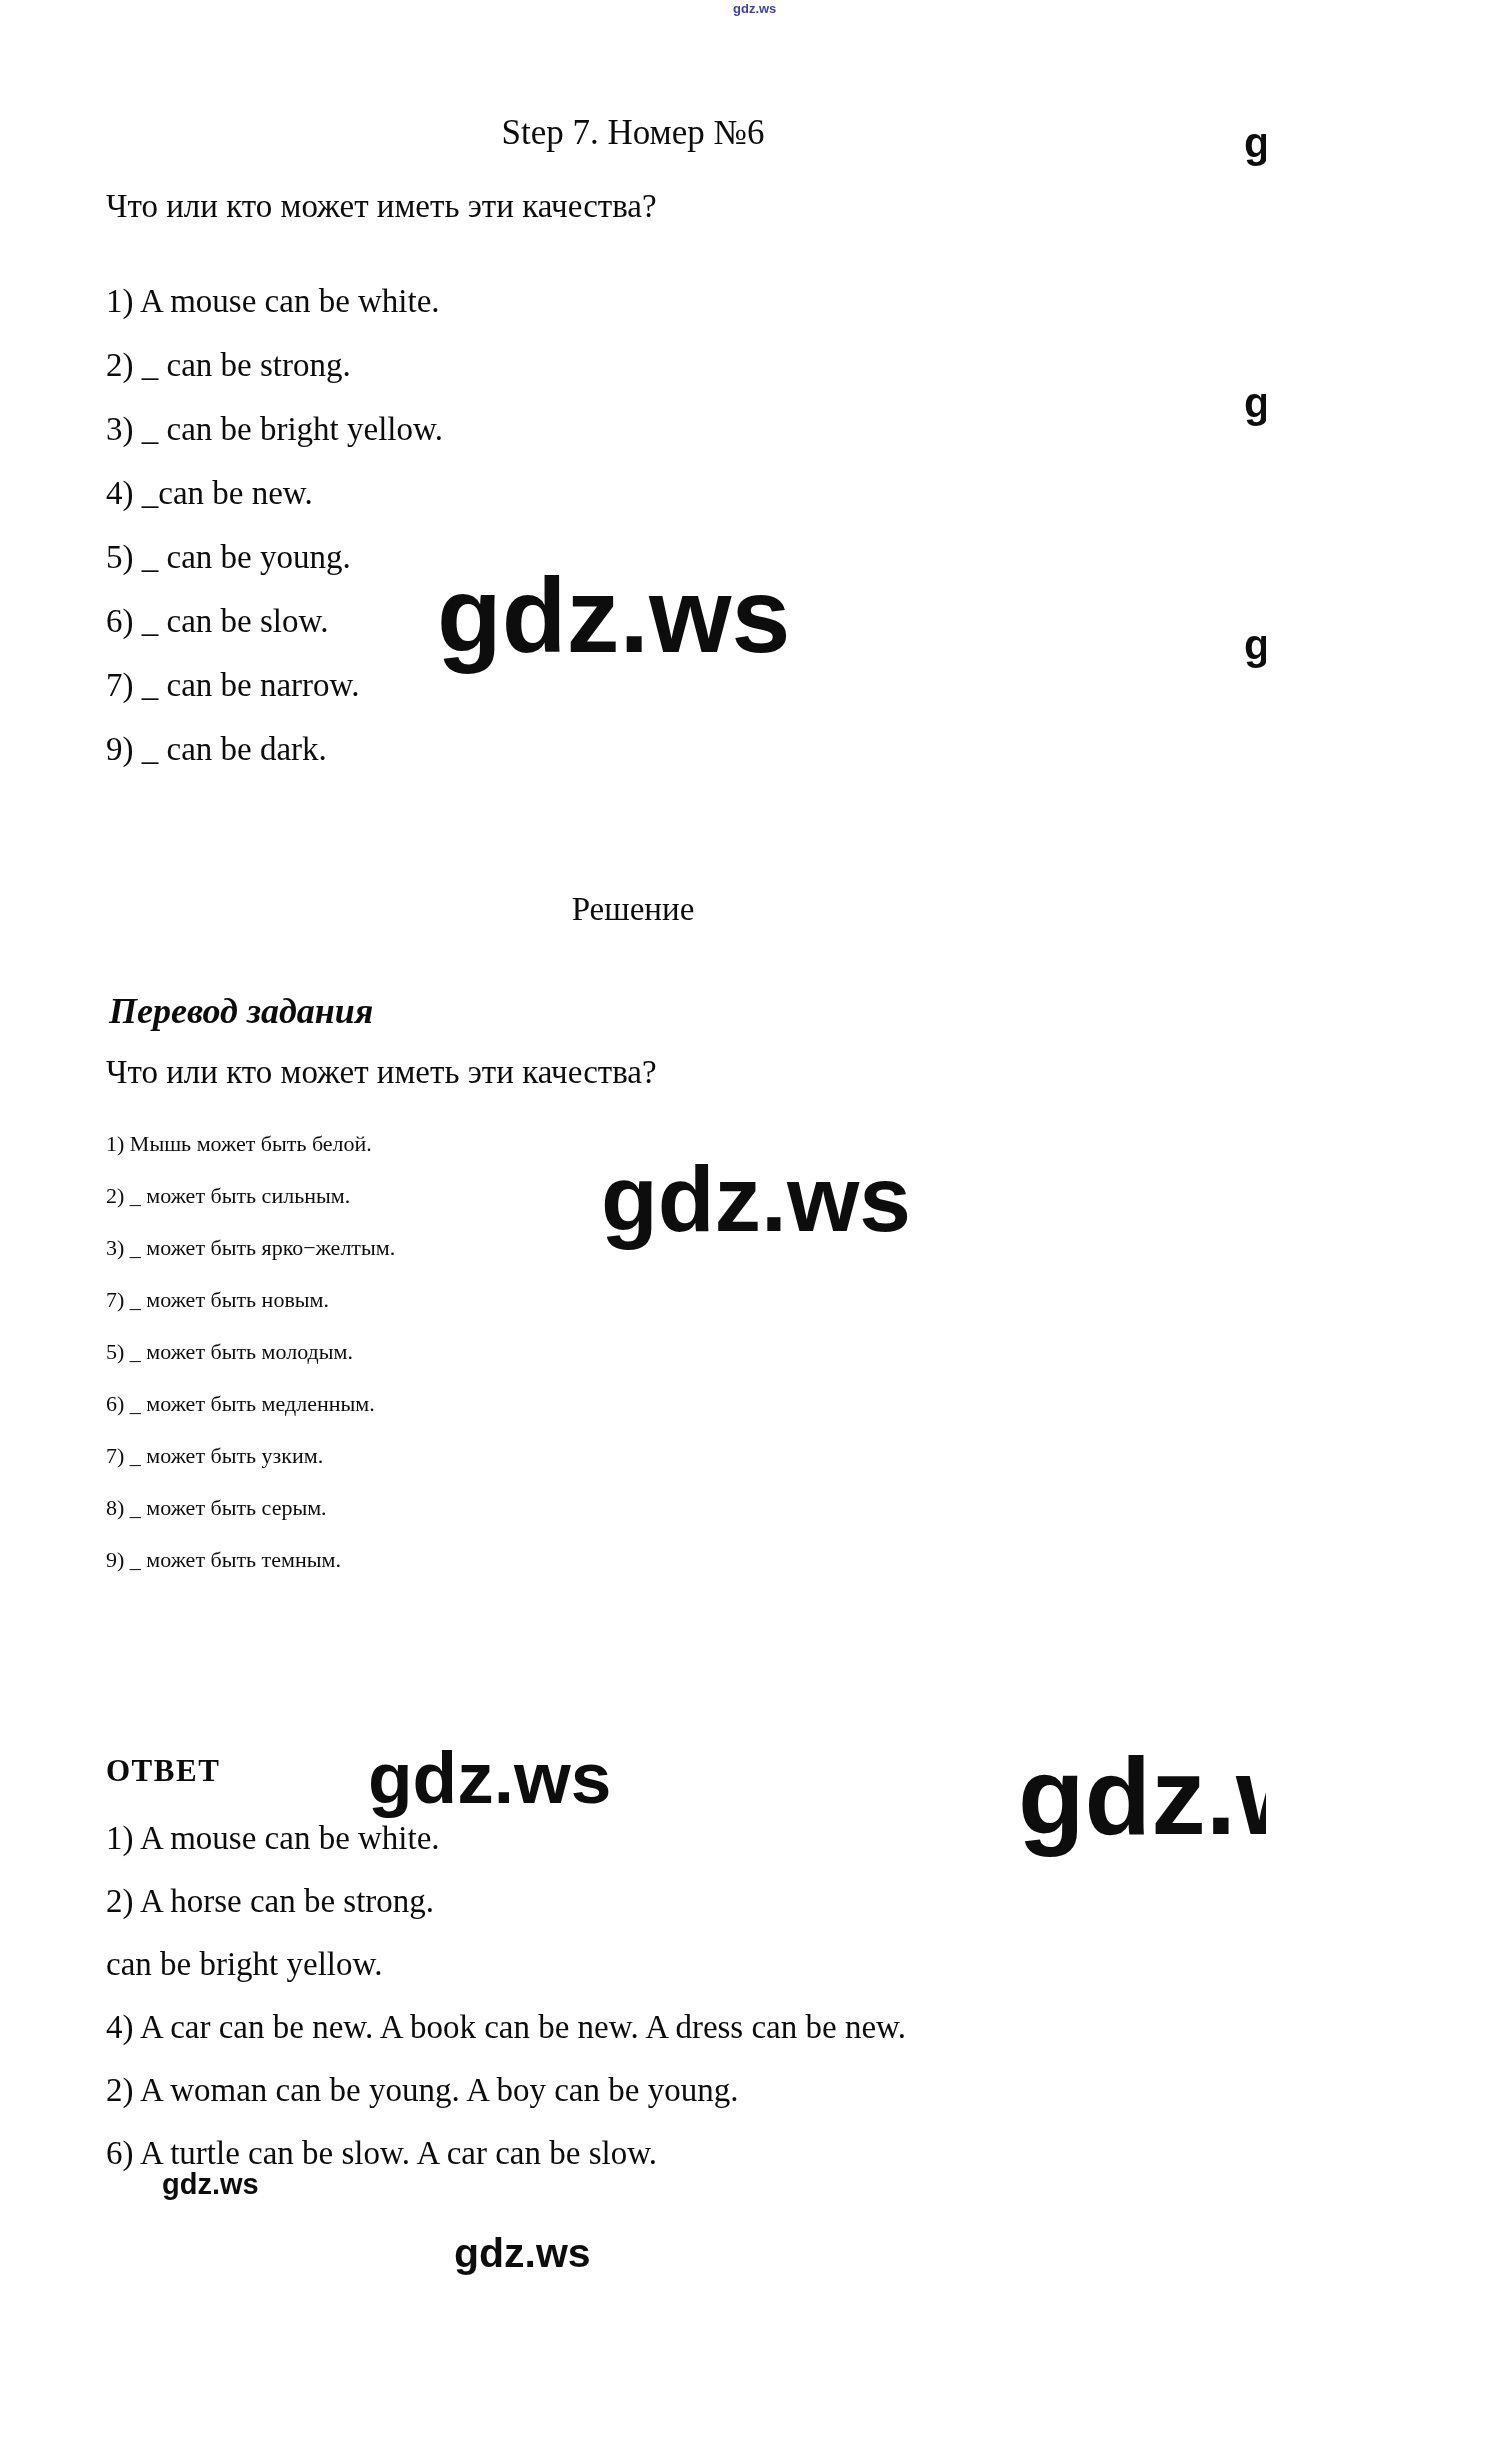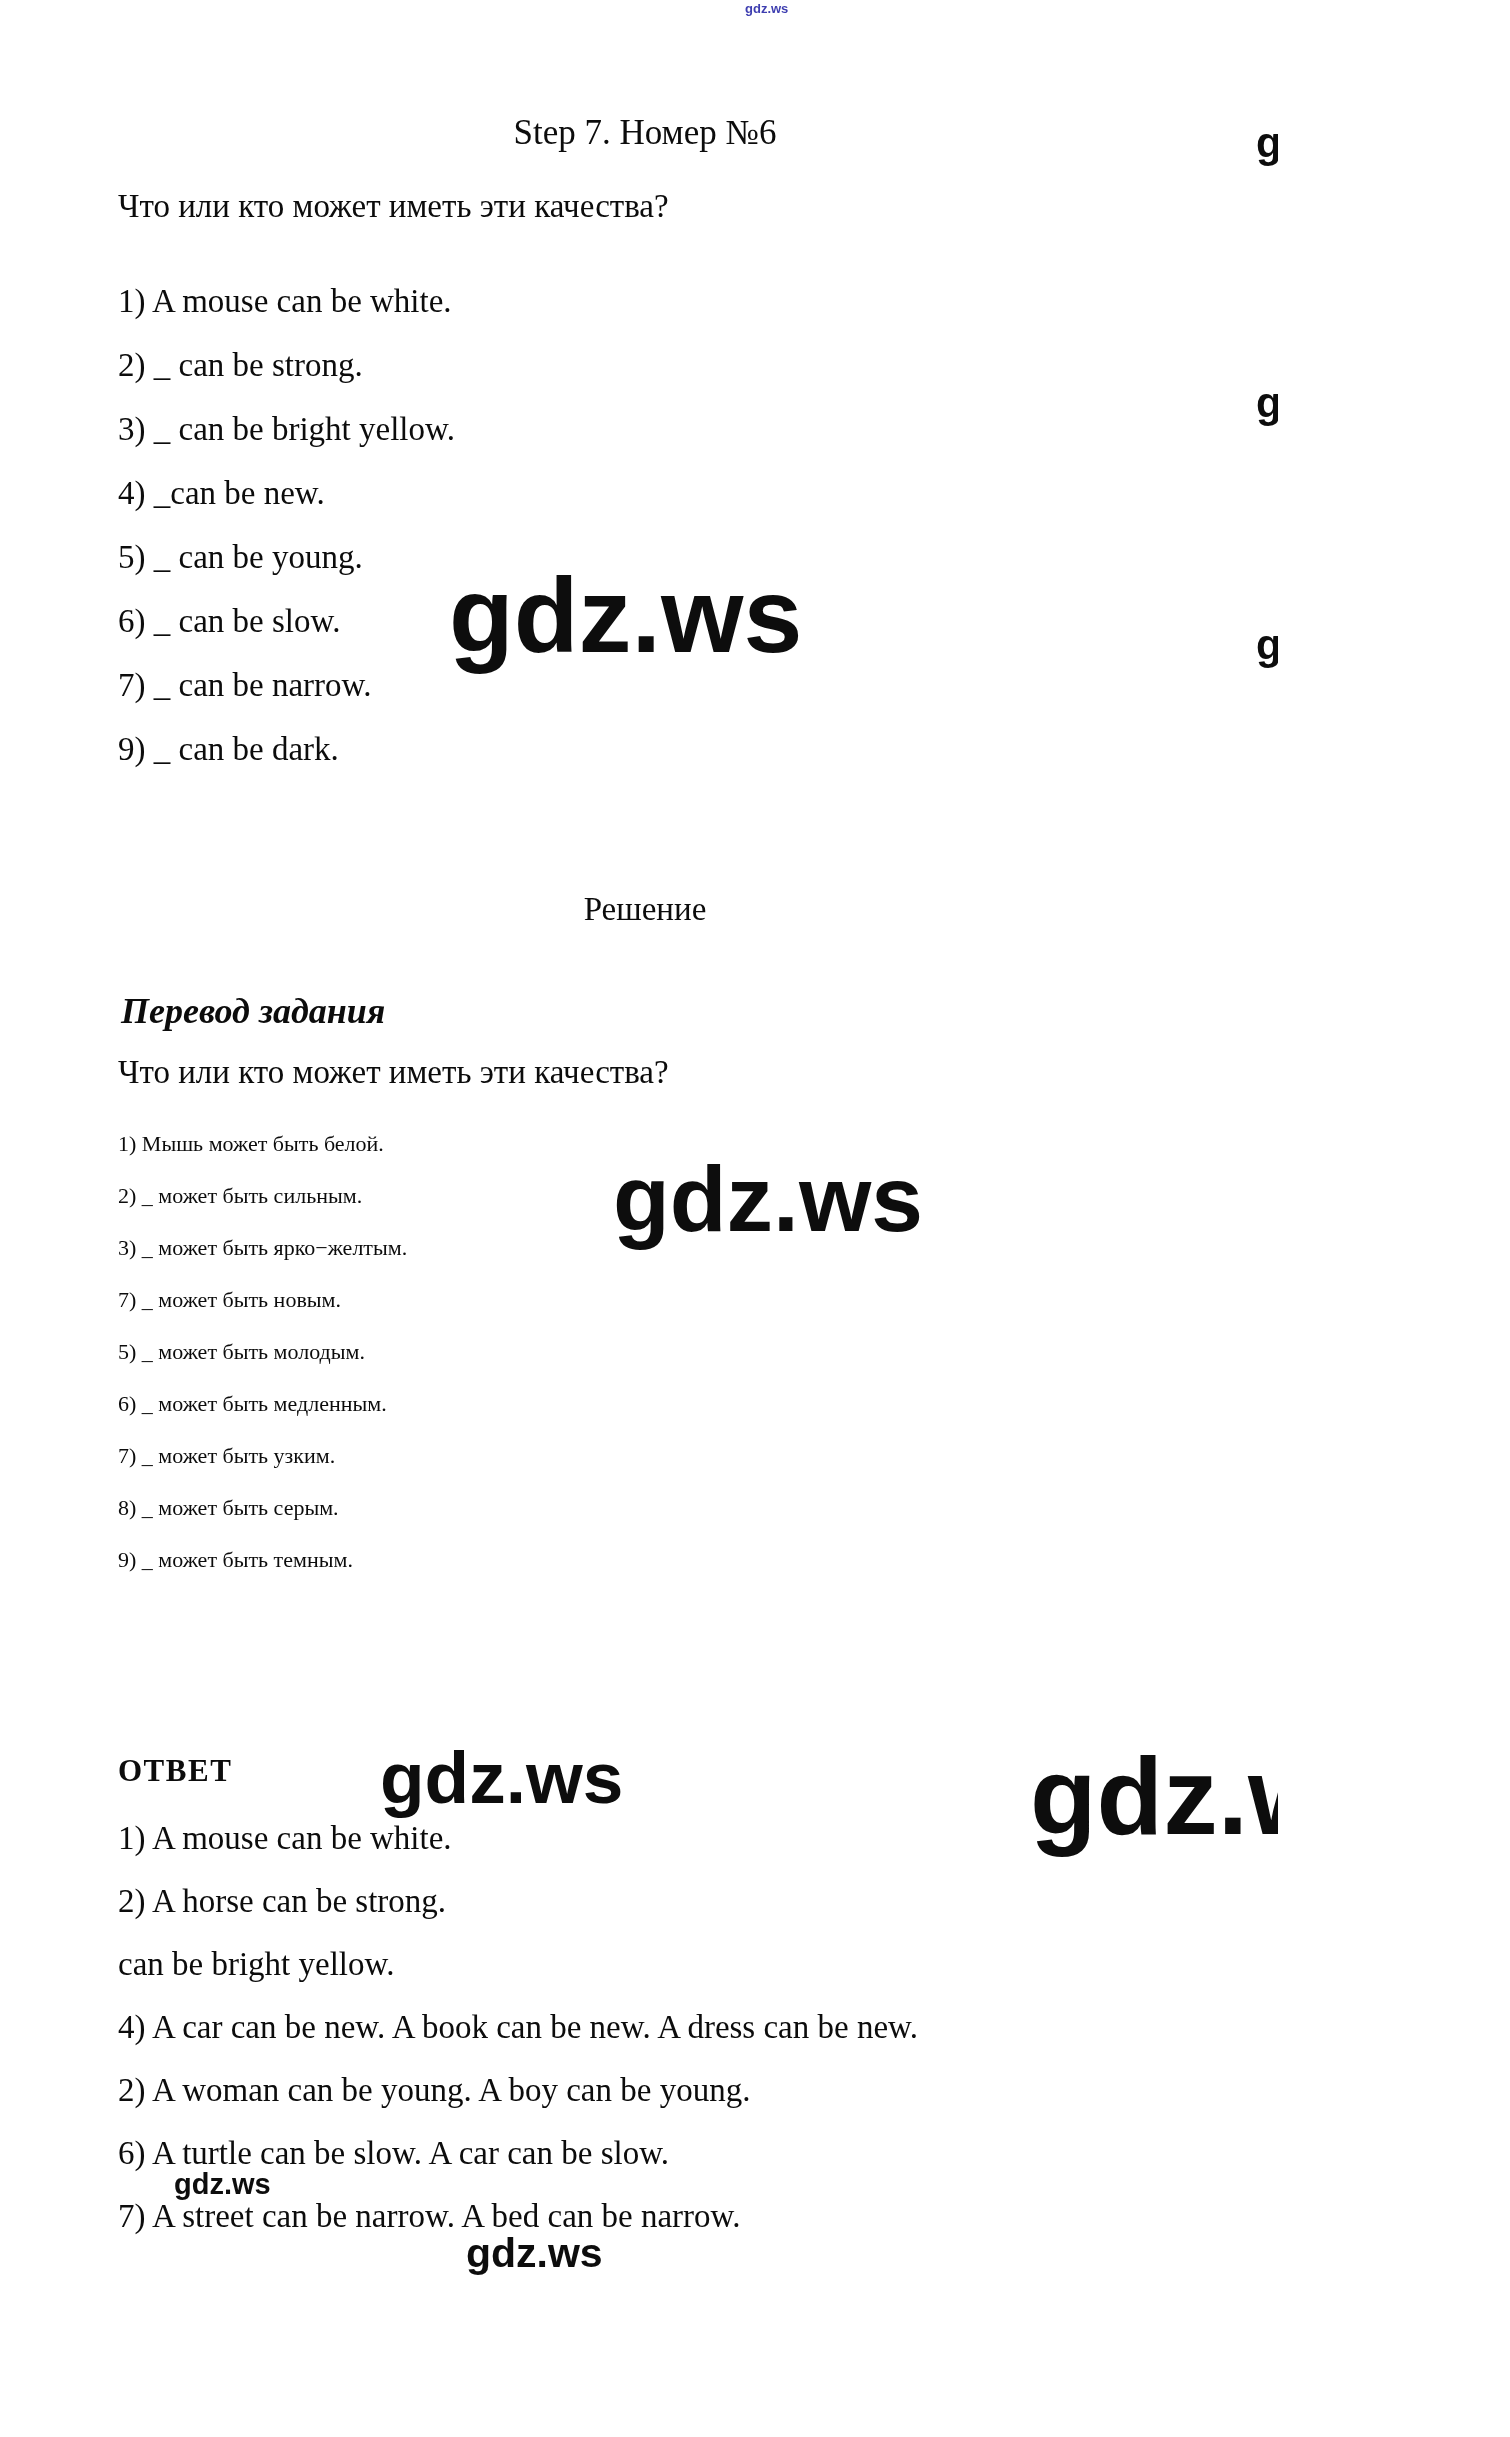--- a/index.html
+++ b/index.html
@@ -4,21 +4,20 @@
 <style>
   html, body { margin:0; padding:0; background:#ffffff; }
   #page {
     position:relative;
     width:1266px;
     height:2438px;
     background:#ffffff;
     overflow:hidden;
     font-family:"Liberation Serif", serif;
     color:#0c0c0c;
-    margin-left:12px;
   }
   .abs { position:absolute; }
   .serif { font-family:"Liberation Serif", serif; font-size:33px; color:#0c0c0c; white-space:nowrap; }
   .centered { left:50%; transform:translateX(-50%); }
   .title { font-size:35px; }
   .bolditalic { font-weight:bold; font-style:italic; font-size:36px;text-align:center; }
   .answer-header { font-size:31px; font-weight:bold; letter-spacing:1.5px; }
 
   .list .line { white-space:nowrap; }
   .list-en .line { line-height:64px; font-size:33px; }
@@ -107,20 +106,19 @@
   <div class="wm wm-med">gdz.ws</div>
   <div class="wm wm-big3">gdz.ws</div>
 
   <div class="abs list list-ans" style="left:106px; top:1807px;">
       <div class="line">1) A mouse can be white.</div>
       <div class="line">2) A horse can be strong.</div>
       <div class="line">can be bright yellow.</div>
       <div class="line">4) A car can be new. A book can be new. A dress can be new.</div>
       <div class="line">2) A woman can be young. A boy can be young.</div>
       <div class="line">6) A turtle can be slow. A car can be slow.</div>
-      <div class="line">7) A street can be narrow. A bed can be narrow.</div>
     </div>
 
   <div class="wm wm-small1">gdz.ws</div>
   <div class="wm wm-small2">gdz.ws</div>
 
 </div>
 
 
 </body></html>

